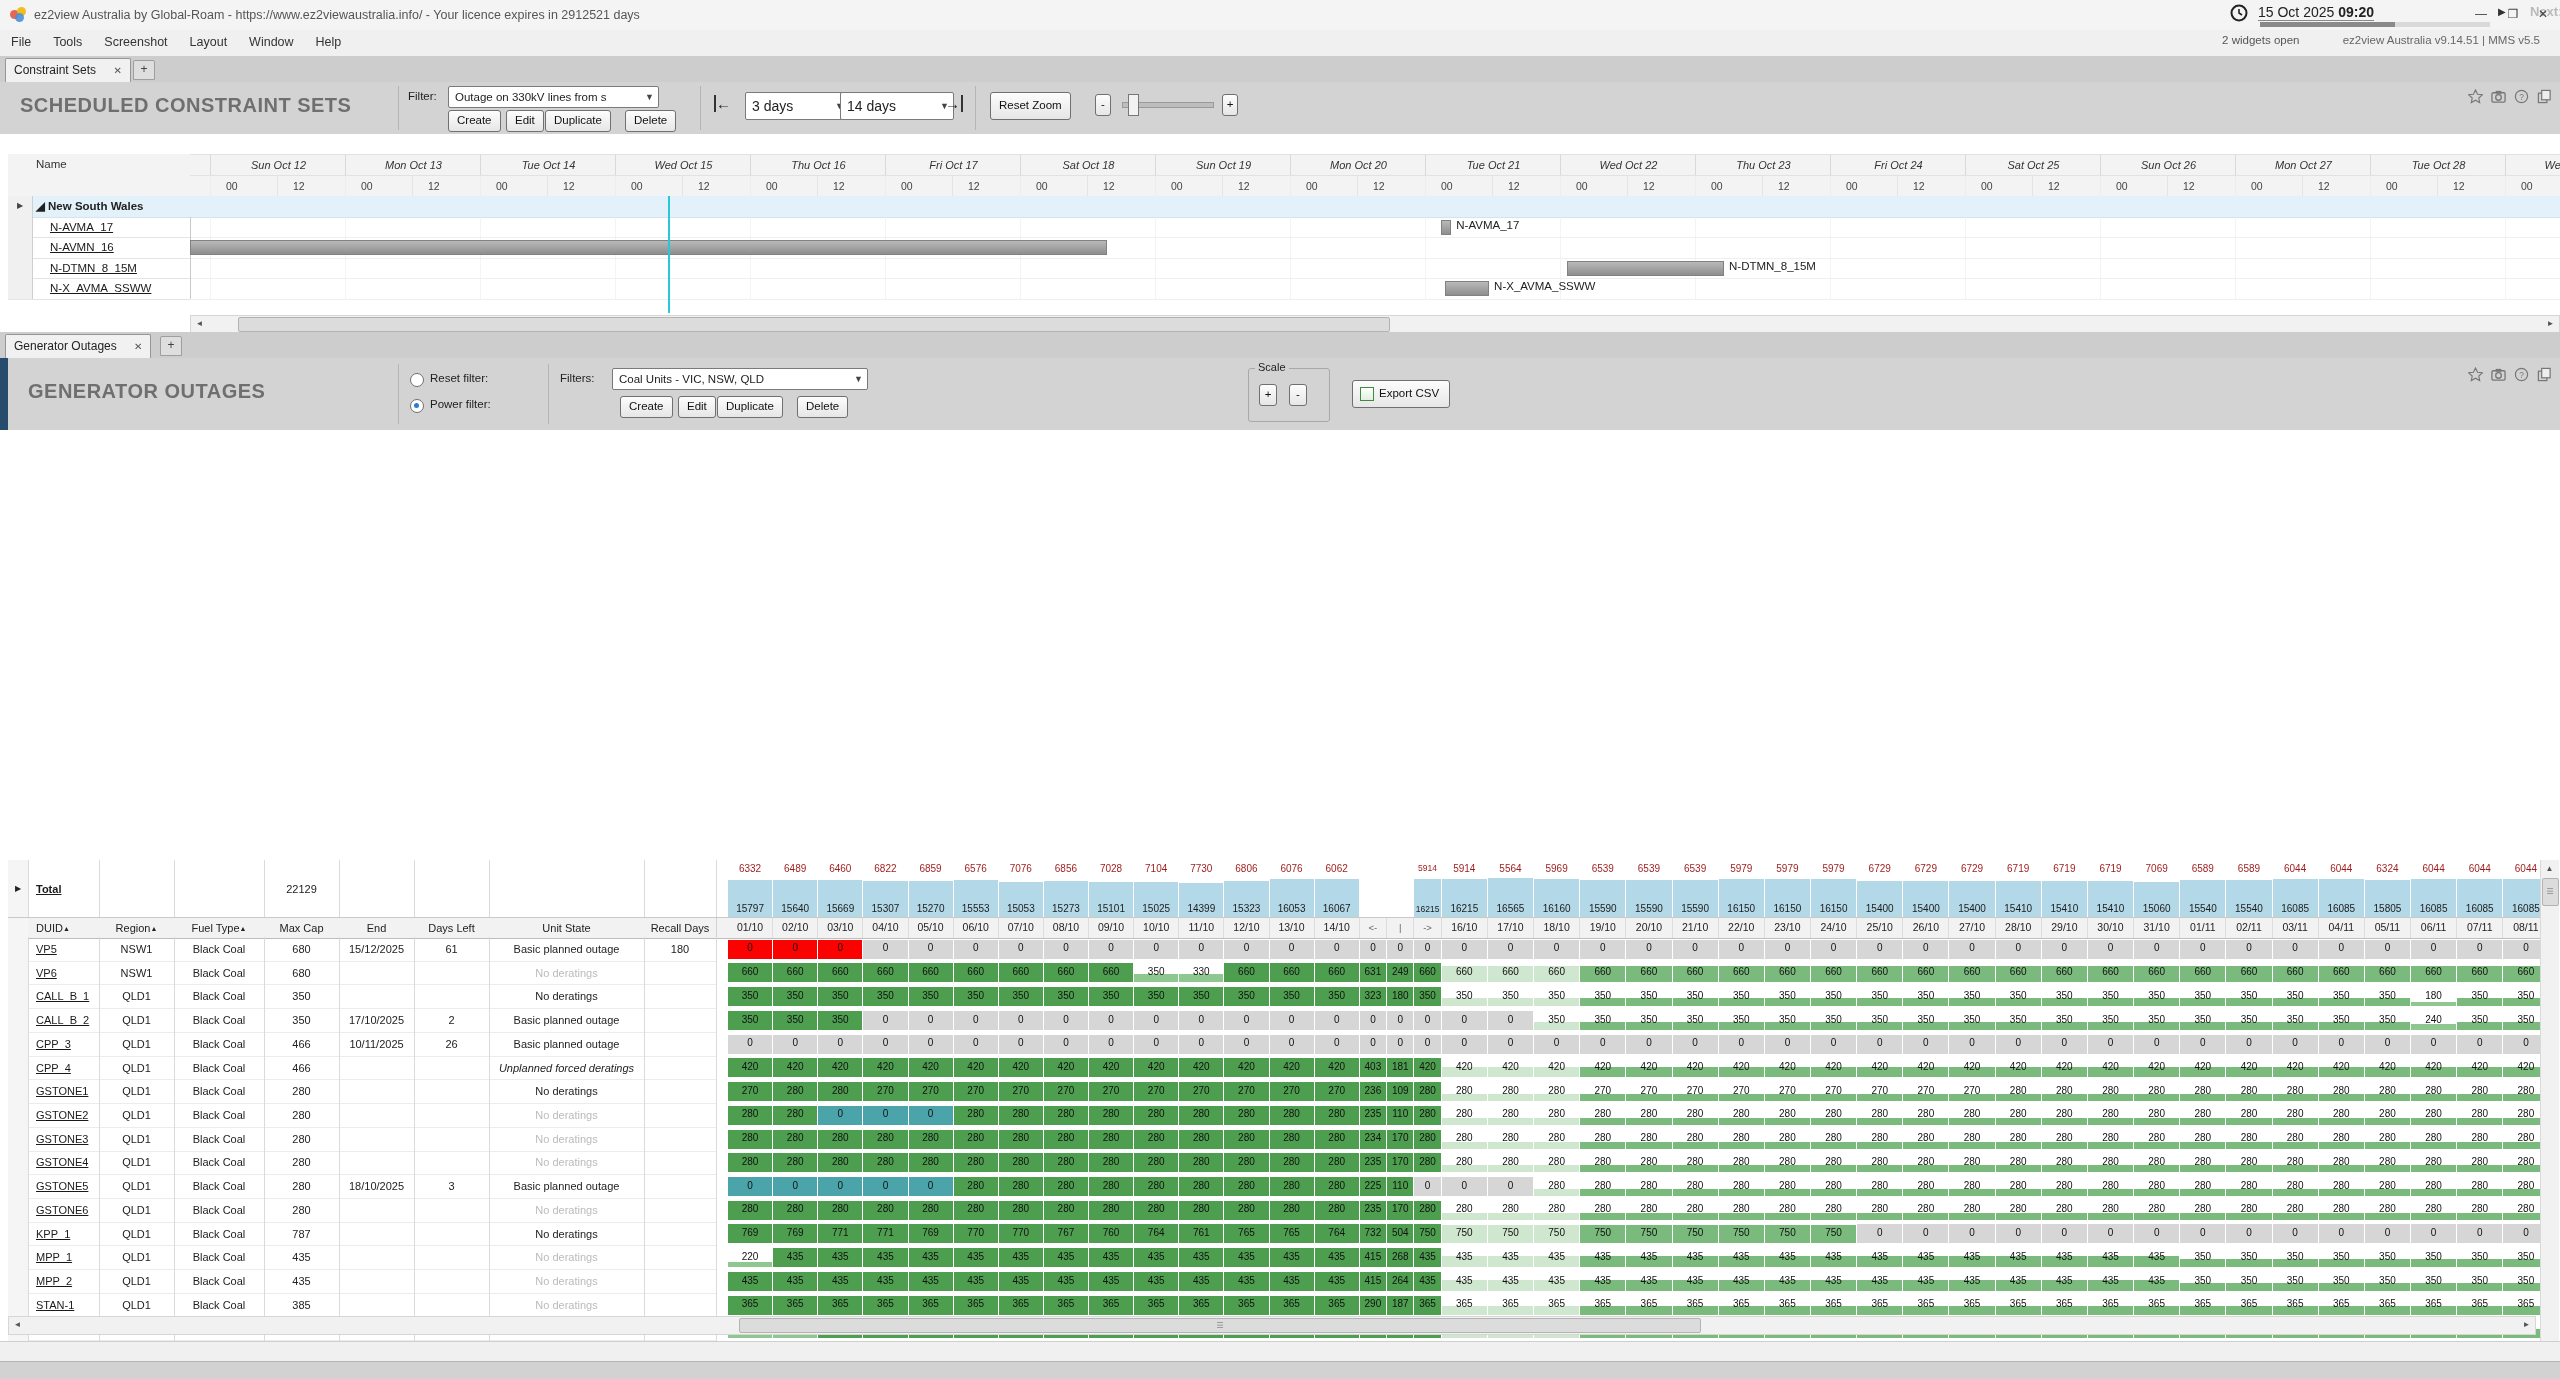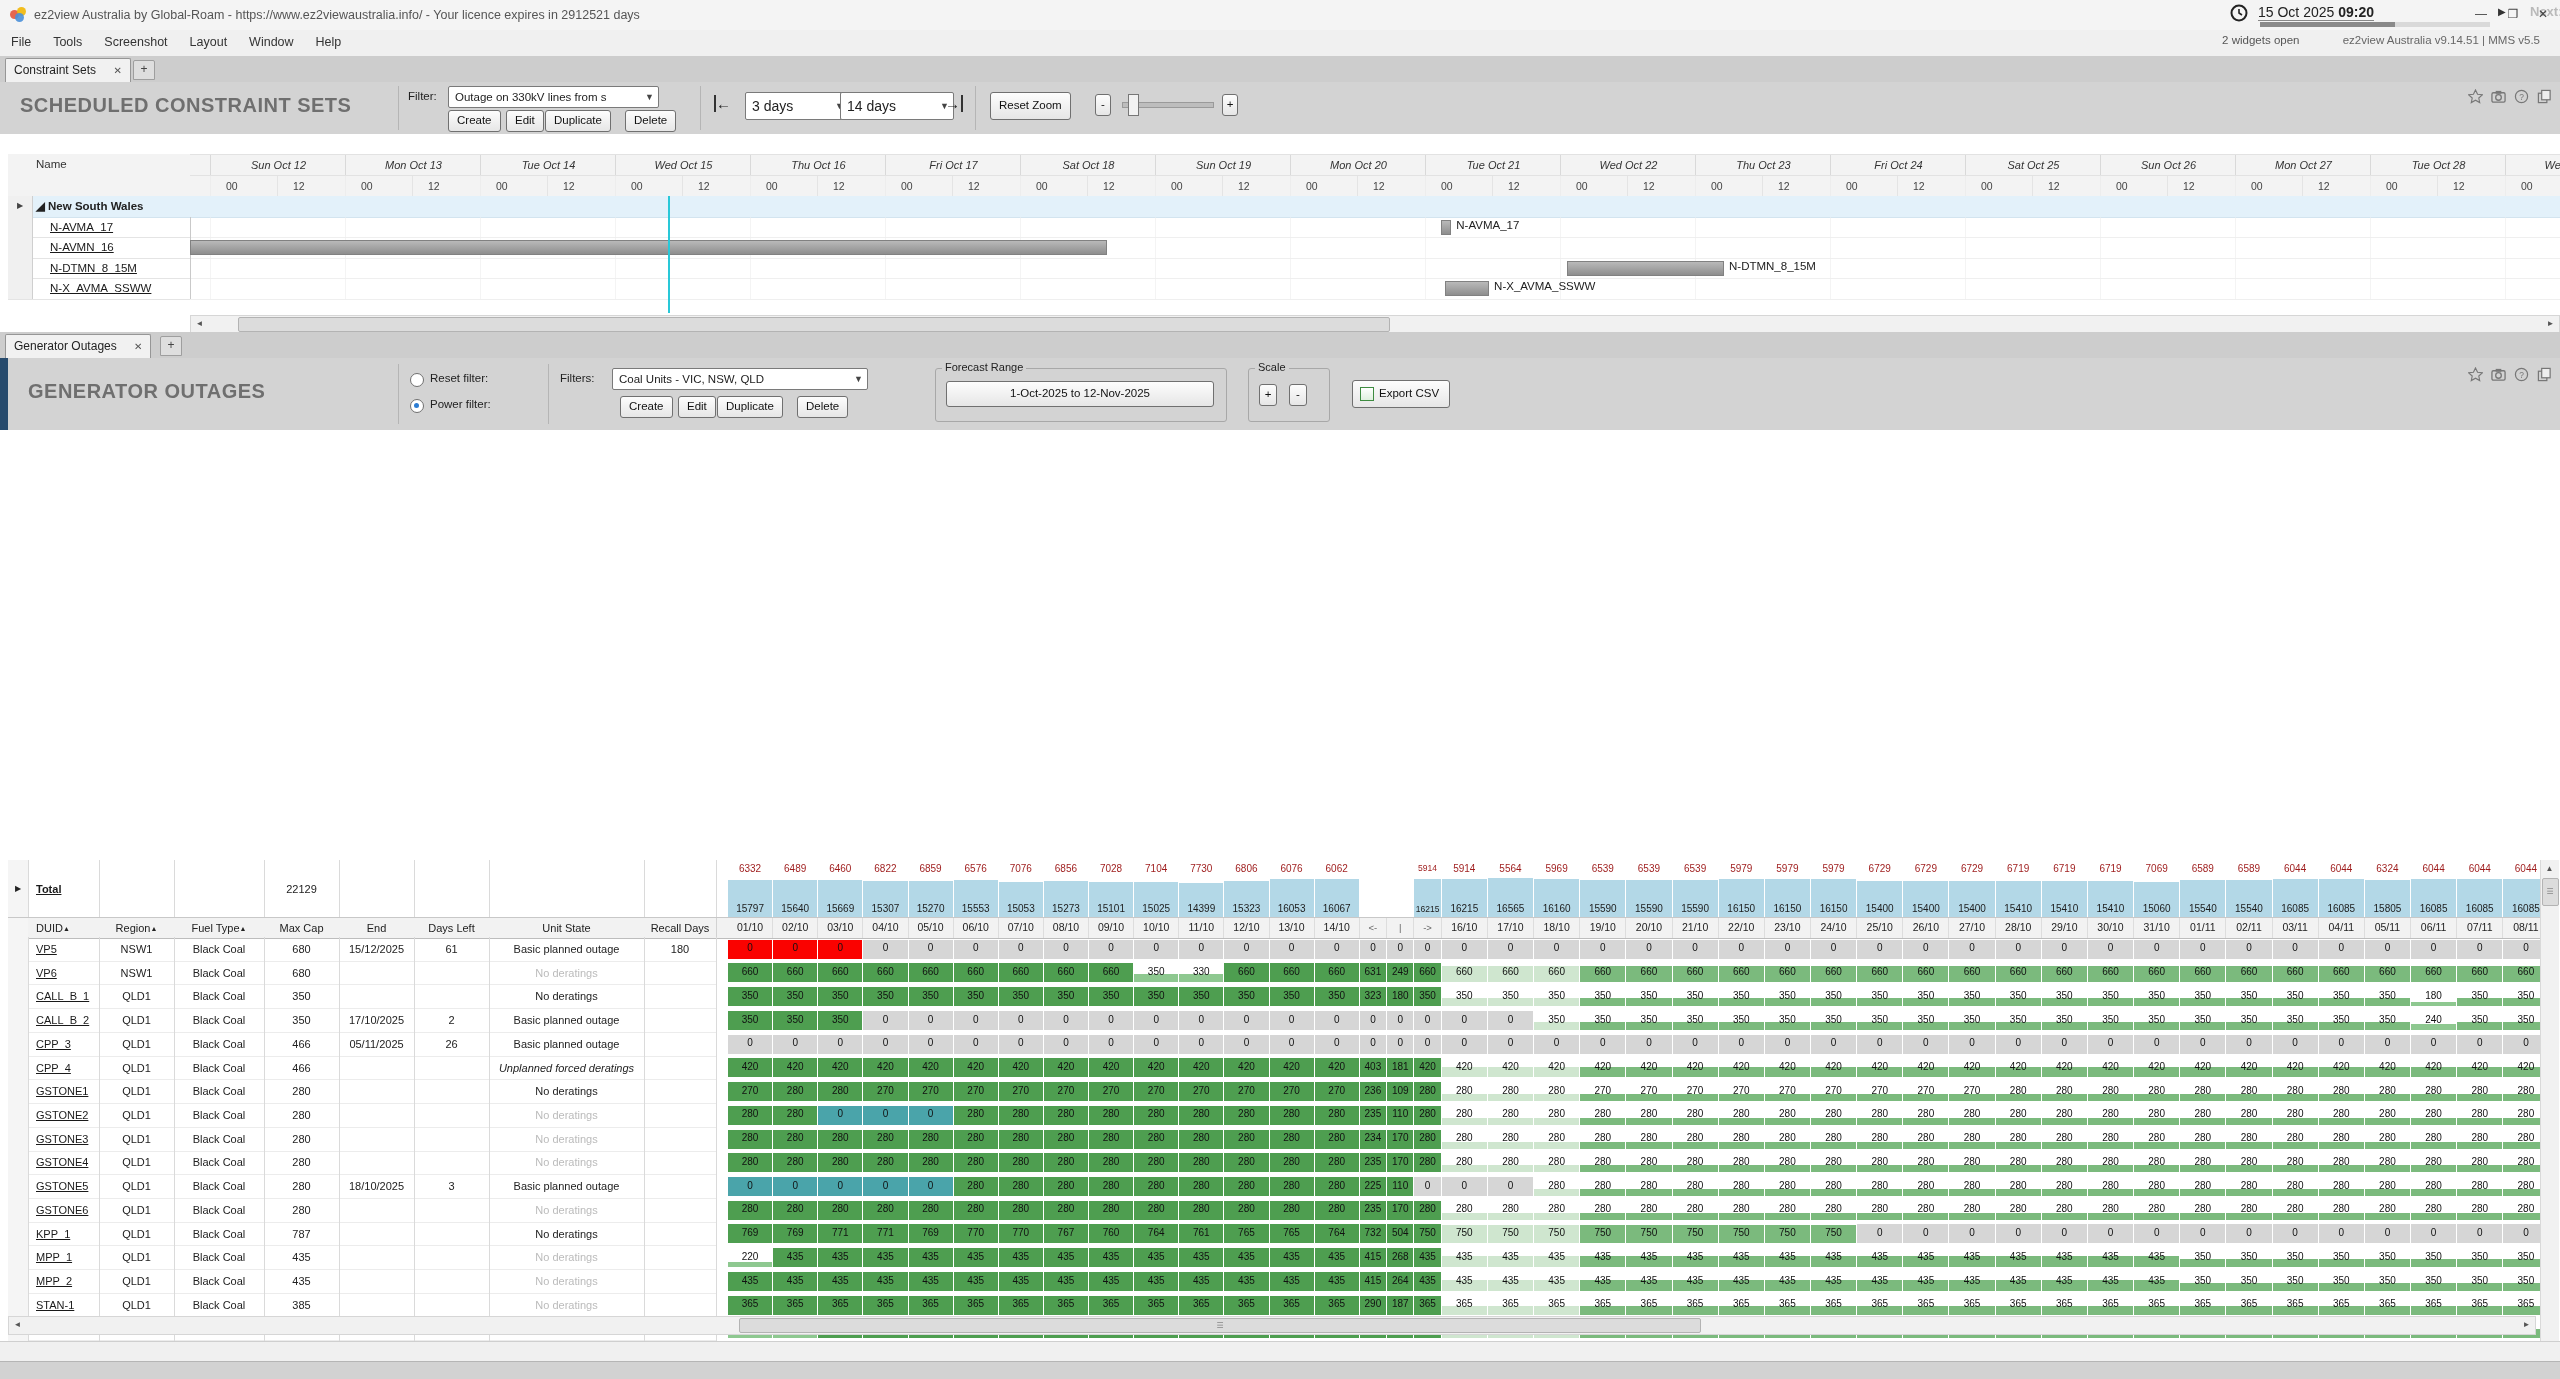--- a/index.html
+++ b/index.html
@@ -416,24 +416,20 @@
     <span class="tlabel" style="left:430px;top:40px">Power filter:</span>
     <span class="sep" style="left:548px;top:6px;height:60px"></span>
     <span class="tlabel" style="left:560px;top:14px">Filters:</span>
     <span class="dd" style="left:612px;top:10px;width:230px">
       <span>Coal Units - VIC, NSW, QLD</span><span class="car">▼</span>
     </span>
     <span class="btn" style="left:620px;top:38px">Create</span>
     <span class="btn" style="left:678px;top:38px">Edit</span>
     <span class="btn" style="left:717px;top:38px">Duplicate</span>
     <span class="btn" style="left:797px;top:38px">Delete</span>
-    <span class="groupbox" style="left:935px;top:10px;width:290px;height:52px">
-      <span class="gb-label">Forecast Range</span>
-      <span class="btn" style="left:10px;top:12px;width:250px;height:24px;line-height:22px">1-Oct-2025 to 12-Nov-2025</span>
-    </span>
     <span class="groupbox" style="left:1248px;top:10px;width:80px;height:52px">
       <span class="gb-label">Scale</span>
       <span class="btn" style="left:10px;top:15px;width:16px;padding:0">+</span>
       <span class="btn" style="left:40px;top:15px;width:16px;padding:0">-</span>
     </span>
     <span class="btn" style="left:1352px;top:22px;height:26px;line-height:24px;padding:0 10px 0 26px">
       <span class="abs" style="left:7px;top:6px;width:12px;height:12px;border:1.5px solid #3d8b40;background:linear-gradient(#fff,#dff0df)"></span>
       <span>Export CSV</span>
     </span>
     <span class="panel-icons" style="top:6px" id="picons2"><span class="pi"><svg width="15" height="15" viewBox="0 0 16 16">
@@ -537,21 +533,21 @@
           <div class="grid"><div class="c" style="width: 45.14px;"><span class="f" style="background: rgb(78, 158, 80); height: 19px;"></span><s>350</s></div><div class="c" style="width: 45.14px;"><span class="f" style="background: rgb(78, 158, 80); height: 19px;"></span><s>350</s></div><div class="c" style="width: 45.14px;"><span class="f" style="background: rgb(78, 158, 80); height: 19px;"></span><s>350</s></div><div class="c" style="width: 45.14px;"><span class="f" style="background: rgb(214, 214, 214); height: 19px;"></span><s>0</s></div><div class="c" style="width: 45.14px;"><span class="f" style="background: rgb(214, 214, 214); height: 19px;"></span><s>0</s></div><div class="c" style="width: 45.14px;"><span class="f" style="background: rgb(214, 214, 214); height: 19px;"></span><s>0</s></div><div class="c" style="width: 45.14px;"><span class="f" style="background: rgb(214, 214, 214); height: 19px;"></span><s>0</s></div><div class="c" style="width: 45.14px;"><span class="f" style="background: rgb(214, 214, 214); height: 19px;"></span><s>0</s></div><div class="c" style="width: 45.14px;"><span class="f" style="background: rgb(214, 214, 214); height: 19px;"></span><s>0</s></div><div class="c" style="width: 45.14px;"><span class="f" style="background: rgb(214, 214, 214); height: 19px;"></span><s>0</s></div><div class="c" style="width: 45.14px;"><span class="f" style="background: rgb(214, 214, 214); height: 19px;"></span><s>0</s></div><div class="c" style="width: 45.14px;"><span class="f" style="background: rgb(214, 214, 214); height: 19px;"></span><s>0</s></div><div class="c" style="width: 45.14px;"><span class="f" style="background: rgb(214, 214, 214); height: 19px;"></span><s>0</s></div><div class="c" style="width: 45.14px;"><span class="f" style="background: rgb(214, 214, 214); height: 19px;"></span><s>0</s></div><div class="c" style="width: 27.33px;"><span class="f" style="background: rgb(214, 214, 214); height: 19px;"></span><s>0</s></div><div class="c" style="width: 27.33px;"><span class="f" style="background: rgb(214, 214, 214); height: 19px;"></span><s>0</s></div><div class="c" style="width: 27.33px;"><span class="f" style="background: rgb(214, 214, 214); height: 19px;"></span><s>0</s></div><div class="c" style="width: 46.17px;"><span class="f" style="background: rgb(214, 214, 214); height: 19px;"></span><s>0</s></div><div class="c" style="width: 46.17px;"><span class="f" style="background: rgb(214, 214, 214); height: 19px;"></span><s>0</s></div><div class="c" style="width: 46.17px;"><span class="f" style="background: rgb(207, 230, 207); height: 8px;"></span><s>350</s></div><div class="c" style="width: 46.17px;"><span class="f" style="background: rgb(123, 186, 125); height: 8px;"></span><s>350</s></div><div class="c" style="width: 46.17px;"><span class="f" style="background: rgb(123, 186, 125); height: 8px;"></span><s>350</s></div><div class="c" style="width: 46.17px;"><span class="f" style="background: rgb(123, 186, 125); height: 8px;"></span><s>350</s></div><div class="c" style="width: 46.17px;"><span class="f" style="background: rgb(123, 186, 125); height: 8px;"></span><s>350</s></div><div class="c" style="width: 46.17px;"><span class="f" style="background: rgb(123, 186, 125); height: 8px;"></span><s>350</s></div><div class="c" style="width: 46.17px;"><span class="f" style="background: rgb(123, 186, 125); height: 8px;"></span><s>350</s></div><div class="c" style="width: 46.17px;"><span class="f" style="background: rgb(123, 186, 125); height: 8px;"></span><s>350</s></div><div class="c" style="width: 46.17px;"><span class="f" style="background: rgb(123, 186, 125); height: 8px;"></span><s>350</s></div><div class="c" style="width: 46.17px;"><span class="f" style="background: rgb(123, 186, 125); height: 8px;"></span><s>350</s></div><div class="c" style="width: 46.17px;"><span class="f" style="background: rgb(123, 186, 125); height: 8px;"></span><s>350</s></div><div class="c" style="width: 46.17px;"><span class="f" style="background: rgb(123, 186, 125); height: 8px;"></span><s>350</s></div><div class="c" style="width: 46.17px;"><span class="f" style="background: rgb(123, 186, 125); height: 8px;"></span><s>350</s></div><div class="c" style="width: 46.17px;"><span class="f" style="background: rgb(123, 186, 125); height: 8px;"></span><s>350</s></div><div class="c" style="width: 46.17px;"><span class="f" style="background: rgb(123, 186, 125); height: 8px;"></span><s>350</s></div><div class="c" style="width: 46.17px;"><span class="f" style="background: rgb(123, 186, 125); height: 8px;"></span><s>350</s></div><div class="c" style="width: 46.17px;"><span class="f" style="background: rgb(123, 186, 125); height: 8px;"></span><s>350</s></div><div class="c" style="width: 46.17px;"><span class="f" style="background: rgb(123, 186, 125); height: 8px;"></span><s>350</s></div><div class="c" style="width: 46.17px;"><span class="f" style="background: rgb(123, 186, 125); height: 8px;"></span><s>350</s></div><div class="c" style="width: 46.17px;"><span class="f" style="background: rgb(142, 200, 144); height: 6px;"></span><s>240</s></div><div class="c" style="width: 46.17px;"><span class="f" style="background: rgb(123, 186, 125); height: 8px;"></span><s>350</s></div><div class="c" style="width: 46.17px;"><span class="f" style="background: rgb(123, 186, 125); height: 8px;"></span><s>350</s></div></div>
         </div>
         <div class="frow" style="top: 94.92px; height: 23.73px; position: absolute;">
           <div class="fc" style="left: 0px; width: 20px; font-size: 8px; background: rgb(245, 245, 245);"></div>
           <div class="fc left" style="left: 20px; width: 63px;">
             <span class="duid-link">CPP_3</span>
           </div>
           <div class="fc" style="left: 91px; width: 75px;">QLD1</div>
           <div class="fc" style="left: 166px; width: 90px;">Black Coal</div>
           <div class="fc" style="left: 256px; width: 75px;">466</div>
-          <div class="fc" style="left: 331px; width: 75px;">05/11/2025</div>
+          <div class="fc" style="left: 331px; width: 75px;">10/11/2025</div>
           <div class="fc" style="left: 406px; width: 75px;">26</div>
           <div class="fc" style="left: 481px; width: 155px;">Basic planned outage</div>
           <div class="fc" style="left: 636px; width: 72px;"></div>
           <div class="grid"><div class="c" style="width: 45.14px;"><span class="f" style="background: rgb(214, 214, 214); height: 19px;"></span><s>0</s></div><div class="c" style="width: 45.14px;"><span class="f" style="background: rgb(214, 214, 214); height: 19px;"></span><s>0</s></div><div class="c" style="width: 45.14px;"><span class="f" style="background: rgb(214, 214, 214); height: 19px;"></span><s>0</s></div><div class="c" style="width: 45.14px;"><span class="f" style="background: rgb(214, 214, 214); height: 19px;"></span><s>0</s></div><div class="c" style="width: 45.14px;"><span class="f" style="background: rgb(214, 214, 214); height: 19px;"></span><s>0</s></div><div class="c" style="width: 45.14px;"><span class="f" style="background: rgb(214, 214, 214); height: 19px;"></span><s>0</s></div><div class="c" style="width: 45.14px;"><span class="f" style="background: rgb(214, 214, 214); height: 19px;"></span><s>0</s></div><div class="c" style="width: 45.14px;"><span class="f" style="background: rgb(214, 214, 214); height: 19px;"></span><s>0</s></div><div class="c" style="width: 45.14px;"><span class="f" style="background: rgb(214, 214, 214); height: 19px;"></span><s>0</s></div><div class="c" style="width: 45.14px;"><span class="f" style="background: rgb(214, 214, 214); height: 19px;"></span><s>0</s></div><div class="c" style="width: 45.14px;"><span class="f" style="background: rgb(214, 214, 214); height: 19px;"></span><s>0</s></div><div class="c" style="width: 45.14px;"><span class="f" style="background: rgb(214, 214, 214); height: 19px;"></span><s>0</s></div><div class="c" style="width: 45.14px;"><span class="f" style="background: rgb(214, 214, 214); height: 19px;"></span><s>0</s></div><div class="c" style="width: 45.14px;"><span class="f" style="background: rgb(214, 214, 214); height: 19px;"></span><s>0</s></div><div class="c" style="width: 27.33px;"><span class="f" style="background: rgb(214, 214, 214); height: 19px;"></span><s>0</s></div><div class="c" style="width: 27.33px;"><span class="f" style="background: rgb(214, 214, 214); height: 19px;"></span><s>0</s></div><div class="c" style="width: 27.33px;"><span class="f" style="background: rgb(214, 214, 214); height: 19px;"></span><s>0</s></div><div class="c" style="width: 46.17px;"><span class="f" style="background: rgb(214, 214, 214); height: 19px;"></span><s>0</s></div><div class="c" style="width: 46.17px;"><span class="f" style="background: rgb(214, 214, 214); height: 19px;"></span><s>0</s></div><div class="c" style="width: 46.17px;"><span class="f" style="background: rgb(214, 214, 214); height: 19px;"></span><s>0</s></div><div class="c" style="width: 46.17px;"><span class="f" style="background: rgb(214, 214, 214); height: 19px;"></span><s>0</s></div><div class="c" style="width: 46.17px;"><span class="f" style="background: rgb(214, 214, 214); height: 19px;"></span><s>0</s></div><div class="c" style="width: 46.17px;"><span class="f" style="background: rgb(214, 214, 214); height: 19px;"></span><s>0</s></div><div class="c" style="width: 46.17px;"><span class="f" style="background: rgb(214, 214, 214); height: 19px;"></span><s>0</s></div><div class="c" style="width: 46.17px;"><span class="f" style="background: rgb(214, 214, 214); height: 19px;"></span><s>0</s></div><div class="c" style="width: 46.17px;"><span class="f" style="background: rgb(214, 214, 214); height: 19px;"></span><s>0</s></div><div class="c" style="width: 46.17px;"><span class="f" style="background: rgb(214, 214, 214); height: 19px;"></span><s>0</s></div><div class="c" style="width: 46.17px;"><span class="f" style="background: rgb(214, 214, 214); height: 19px;"></span><s>0</s></div><div class="c" style="width: 46.17px;"><span class="f" style="background: rgb(214, 214, 214); height: 19px;"></span><s>0</s></div><div class="c" style="width: 46.17px;"><span class="f" style="background: rgb(214, 214, 214); height: 19px;"></span><s>0</s></div><div class="c" style="width: 46.17px;"><span class="f" style="background: rgb(214, 214, 214); height: 19px;"></span><s>0</s></div><div class="c" style="width: 46.17px;"><span class="f" style="background: rgb(214, 214, 214); height: 19px;"></span><s>0</s></div><div class="c" style="width: 46.17px;"><span class="f" style="background: rgb(214, 214, 214); height: 19px;"></span><s>0</s></div><div class="c" style="width: 46.17px;"><span class="f" style="background: rgb(214, 214, 214); height: 19px;"></span><s>0</s></div><div class="c" style="width: 46.17px;"><span class="f" style="background: rgb(214, 214, 214); height: 19px;"></span><s>0</s></div><div class="c" style="width: 46.17px;"><span class="f" style="background: rgb(214, 214, 214); height: 19px;"></span><s>0</s></div><div class="c" style="width: 46.17px;"><span class="f" style="background: rgb(214, 214, 214); height: 19px;"></span><s>0</s></div><div class="c" style="width: 46.17px;"><span class="f" style="background: rgb(214, 214, 214); height: 19px;"></span><s>0</s></div><div class="c" style="width: 46.17px;"><span class="f" style="background: rgb(214, 214, 214); height: 19px;"></span><s>0</s></div><div class="c" style="width: 46.17px;"><span class="f" style="background: rgb(214, 214, 214); height: 19px;"></span><s>0</s></div><div class="c" style="width: 46.17px;"><span class="f" style="background: rgb(214, 214, 214); height: 19px;"></span><s>0</s></div></div>
         </div>
         <div class="frow" style="top: 118.65px; height: 23.73px; position: absolute;">
           <div class="fc" style="left: 0px; width: 20px; font-size: 8px; background: rgb(245, 245, 245);"></div>
           <div class="fc left" style="left: 20px; width: 63px;">
             <span class="duid-link">CPP_4</span>
           </div>

